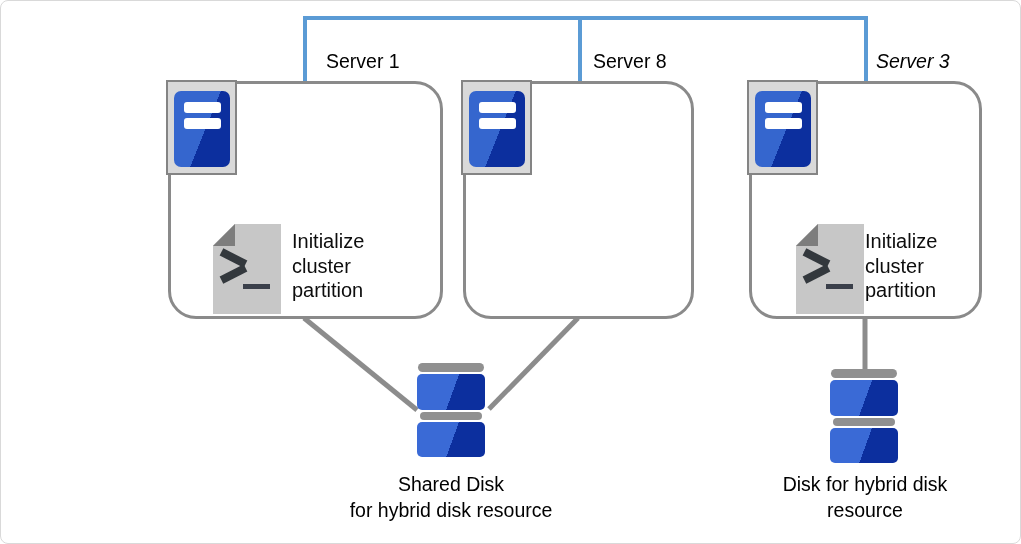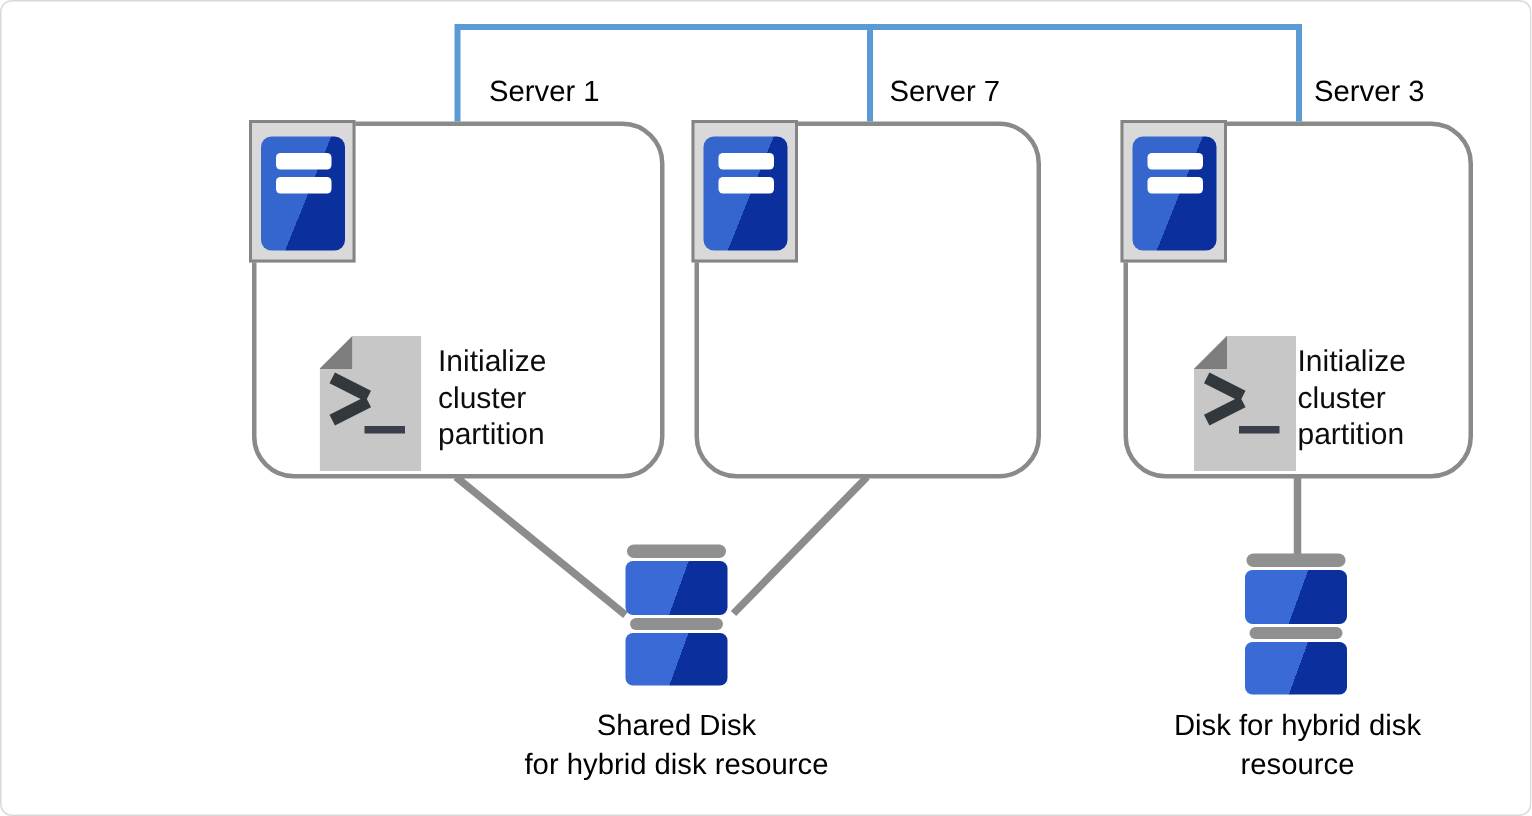--- a/index.html
+++ b/index.html
@@ -23,21 +23,21 @@
     border-radius:28px;
   }
   .box1{left:167px;width:269px;}
   .box2{left:462px;width:225px;}
   .box3{left:748px;width:227px;}
 
   .server-label{
     position:absolute;top:49px;
     font-size:19.5px;color:#000;white-space:nowrap;
   }
-  .sl1{left:325px;} .sl2{left:592px;} .sl3{left:875px;}
+  .sl1{left:325px;} .sl2{left:592px;} .sl3{left:875px;font-style:italic;}
 
   
   .srv{
     position:absolute;width:67px;height:91px;
     background:#d9d9d9;border:2px solid #848484;
   }
   .srv1{left:165px;top:79px;} .srv2{left:460px;top:79px;} .srv3{left:746px;top:79px;}
   .tower{
     position:absolute;left:6px;top:9px;width:56px;height:76px;
     border-radius:7px;
@@ -95,21 +95,21 @@
 <div class="canvas">
 
   <svg class="lines" viewBox="0 0 1021 544">
     <path d="M304 80 L304 17 L865 17 L865 80 M579 17 L579 80" fill="none" stroke="#5B9BD5" stroke-width="4"></path>
     <path d="M303 317 L416 409" fill="none" stroke="#8C8C8C" stroke-width="5"></path>
     <path d="M577 317 L488 408" fill="none" stroke="#8C8C8C" stroke-width="5"></path>
     <path d="M864 317 L864 372" fill="none" stroke="#8C8C8C" stroke-width="5"></path>
   </svg>
 
   <div class="server-label sl1">Server 1</div>
-  <div class="server-label sl2">Server 7</div>
+  <div class="server-label sl2">Server 8</div>
   <div class="server-label sl3">Server 3</div>
 
   <div class="box box1"></div>
   <div class="box box2"></div>
   <div class="box box3"></div>
 
   <div class="srv srv1">
     <div class="tower">
       <div class="bar b1"></div>
       <div class="bar b2"></div>

